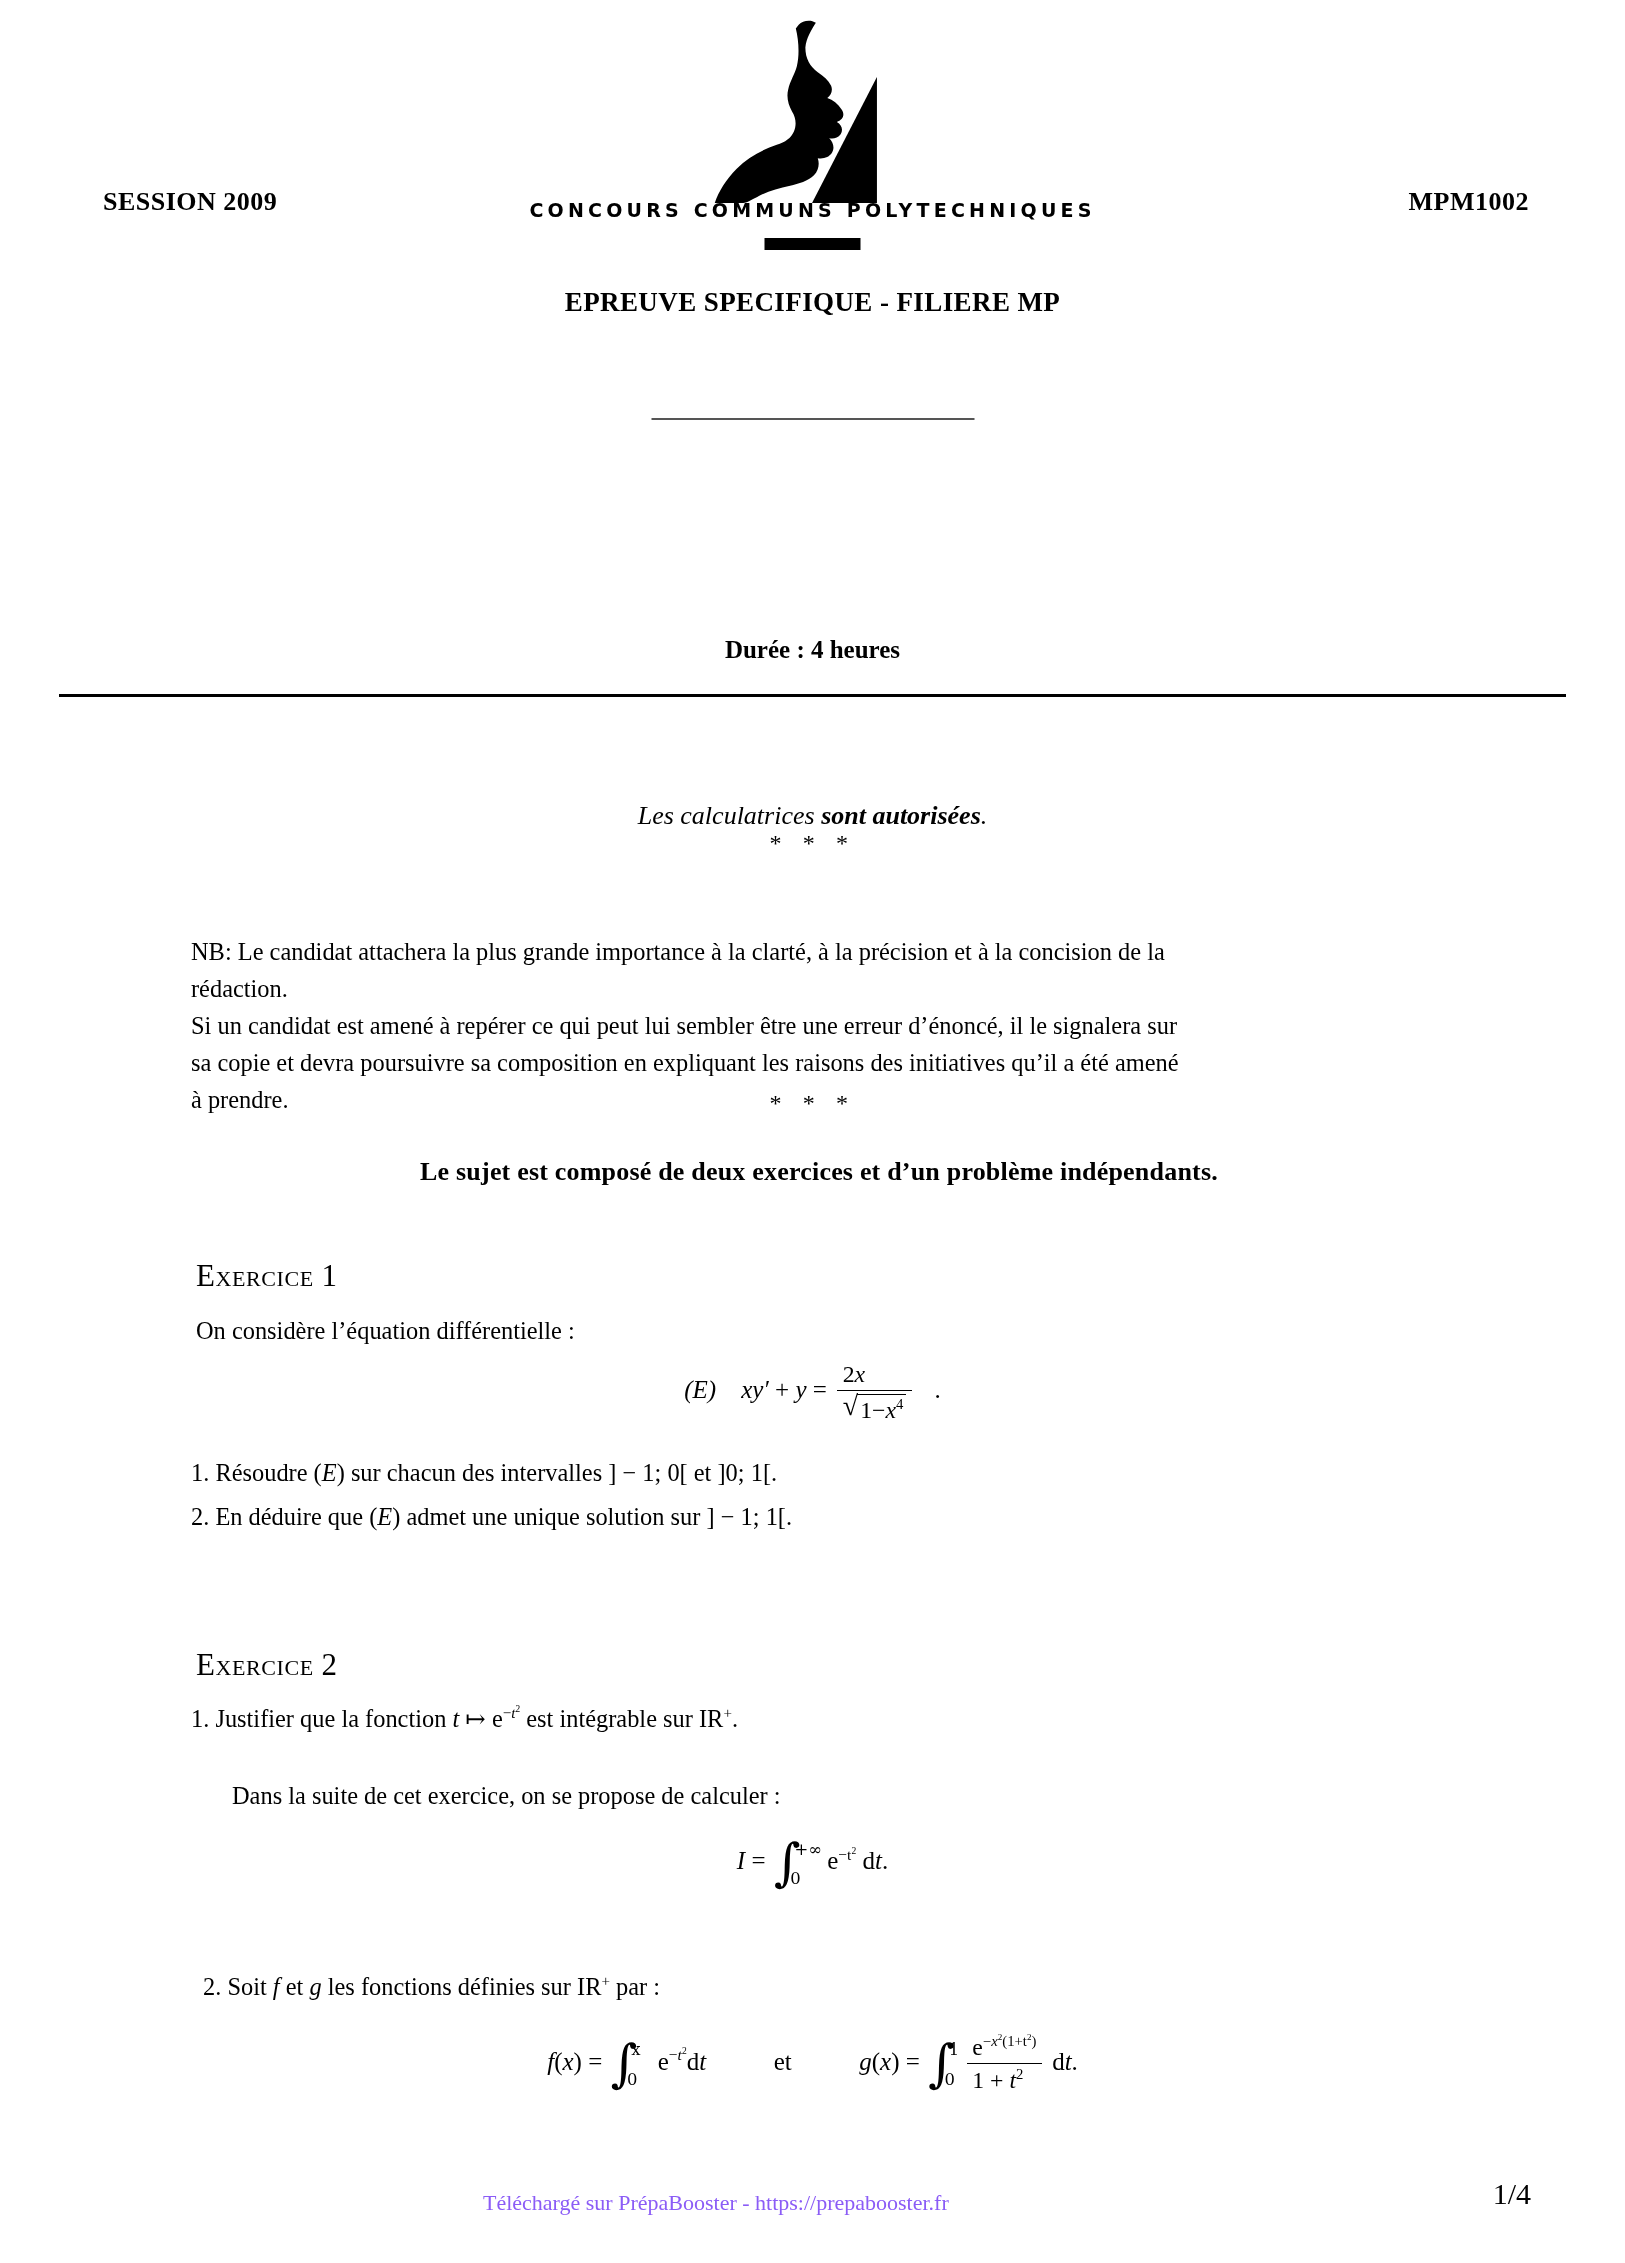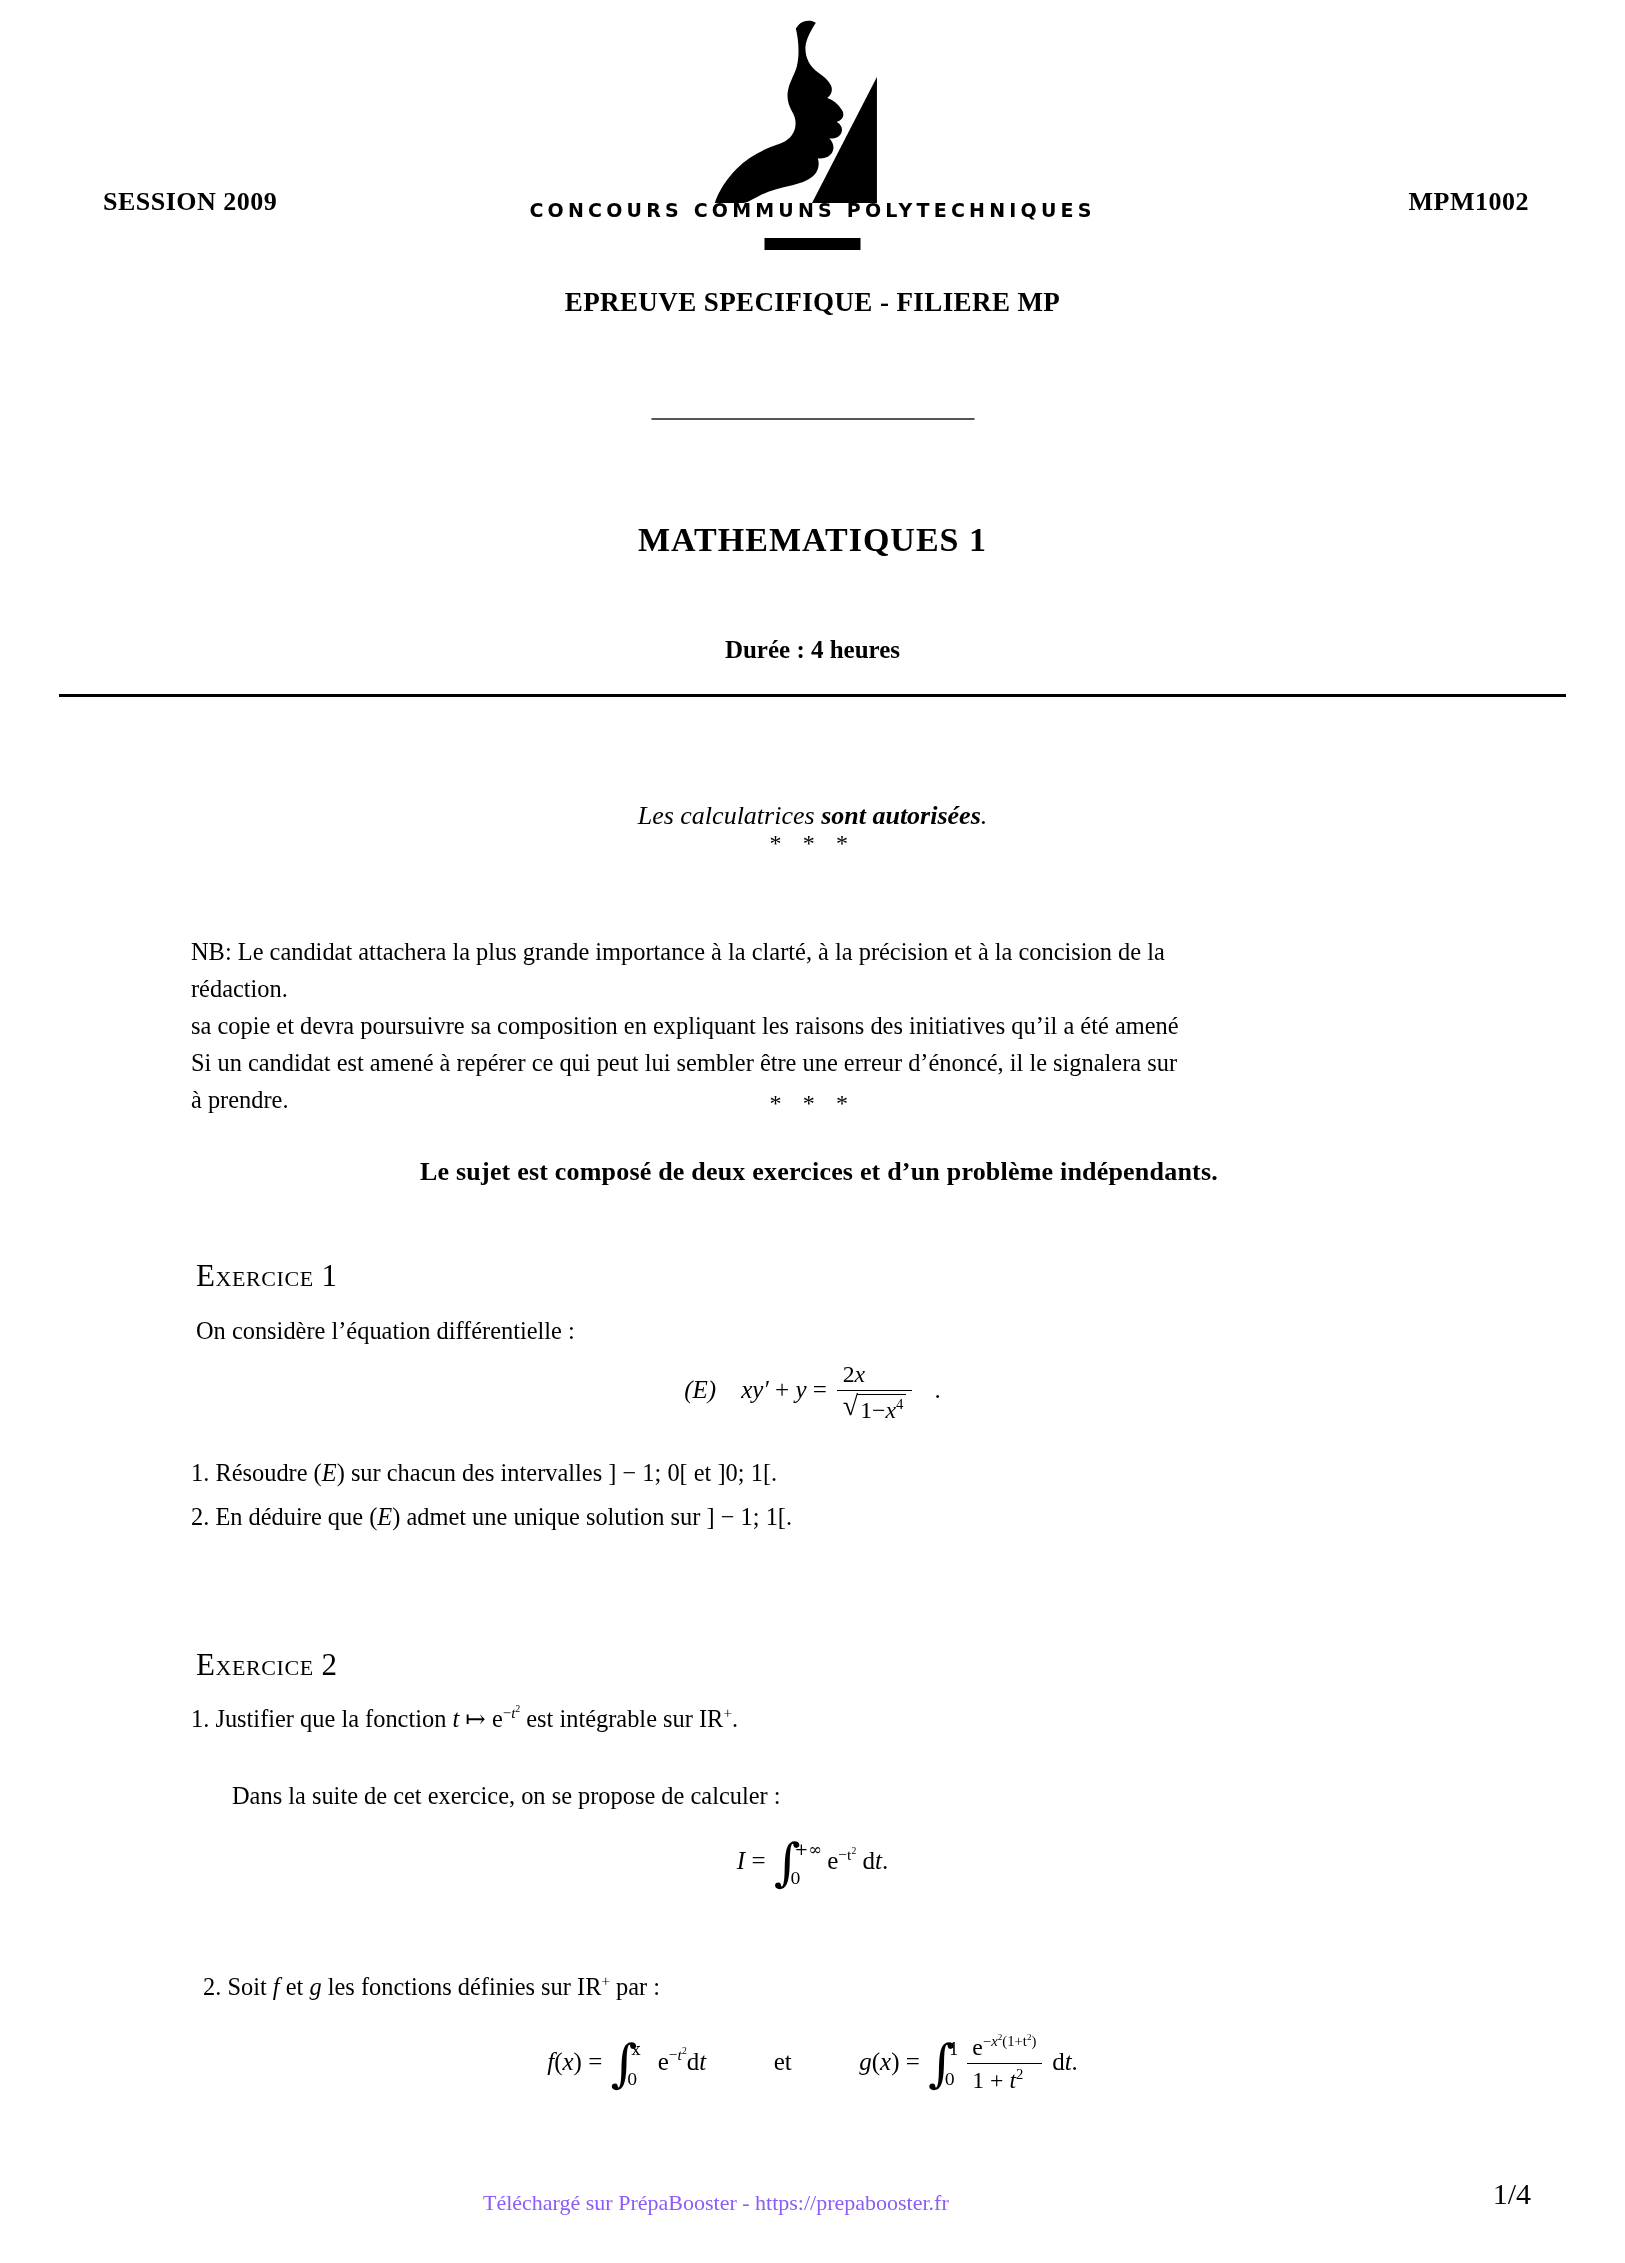--- a/index.html
+++ b/index.html
@@ -371,37 +371,36 @@
       </svg>
       <div class="logo-text">CONCOURS COMMUNS POLYTECHNIQUES</div>
       <div class="logo-bar"></div>
     </div>
 
     <div class="epreuve-line">EPREUVE  SPECIFIQUE - FILIERE MP</div>
   </div>
 
   <div class="short-rule"></div>
 
-  <div class="main-title">MATHEMATIQUES 1</div>
 
   <div class="duration">Durée : 4 heures</div>
 
   <div class="wide-rule"></div>
 
   <div class="calc-note">
     <span>Les calculatrices </span><span class="strong-it">sont autorisées</span><span>.</span>
   </div>
 
   <div class="stars stars-1">* * *</div>
 
   <div class="nb-block">
     <p>NB: Le candidat attachera la plus grande importance à la clarté, à la précision et à la concision de la</p>
     <p>rédaction.</p>
+    <p>Si un candidat est amené à repérer ce qui peut lui sembler être une erreur d’énoncé, il le signalera sur</p>
     <p>sa copie et devra poursuivre sa composition en expliquant les raisons des initiatives qu’il a été amené</p>
-    <p>Si un candidat est amené à repérer ce qui peut lui sembler être une erreur d’énoncé, il le signalera sur</p>
     <p>à prendre.</p>
   </div>
 
   <div class="stars stars-2">* * *</div>
 
   <div class="sujet-line">Le sujet est composé de deux exercices et d’un problème indépendants.</div>
 
   <div class="ex-heading ex1-heading">
     <span class="small-caps-word">Exercice</span>
     <span>1</span>

